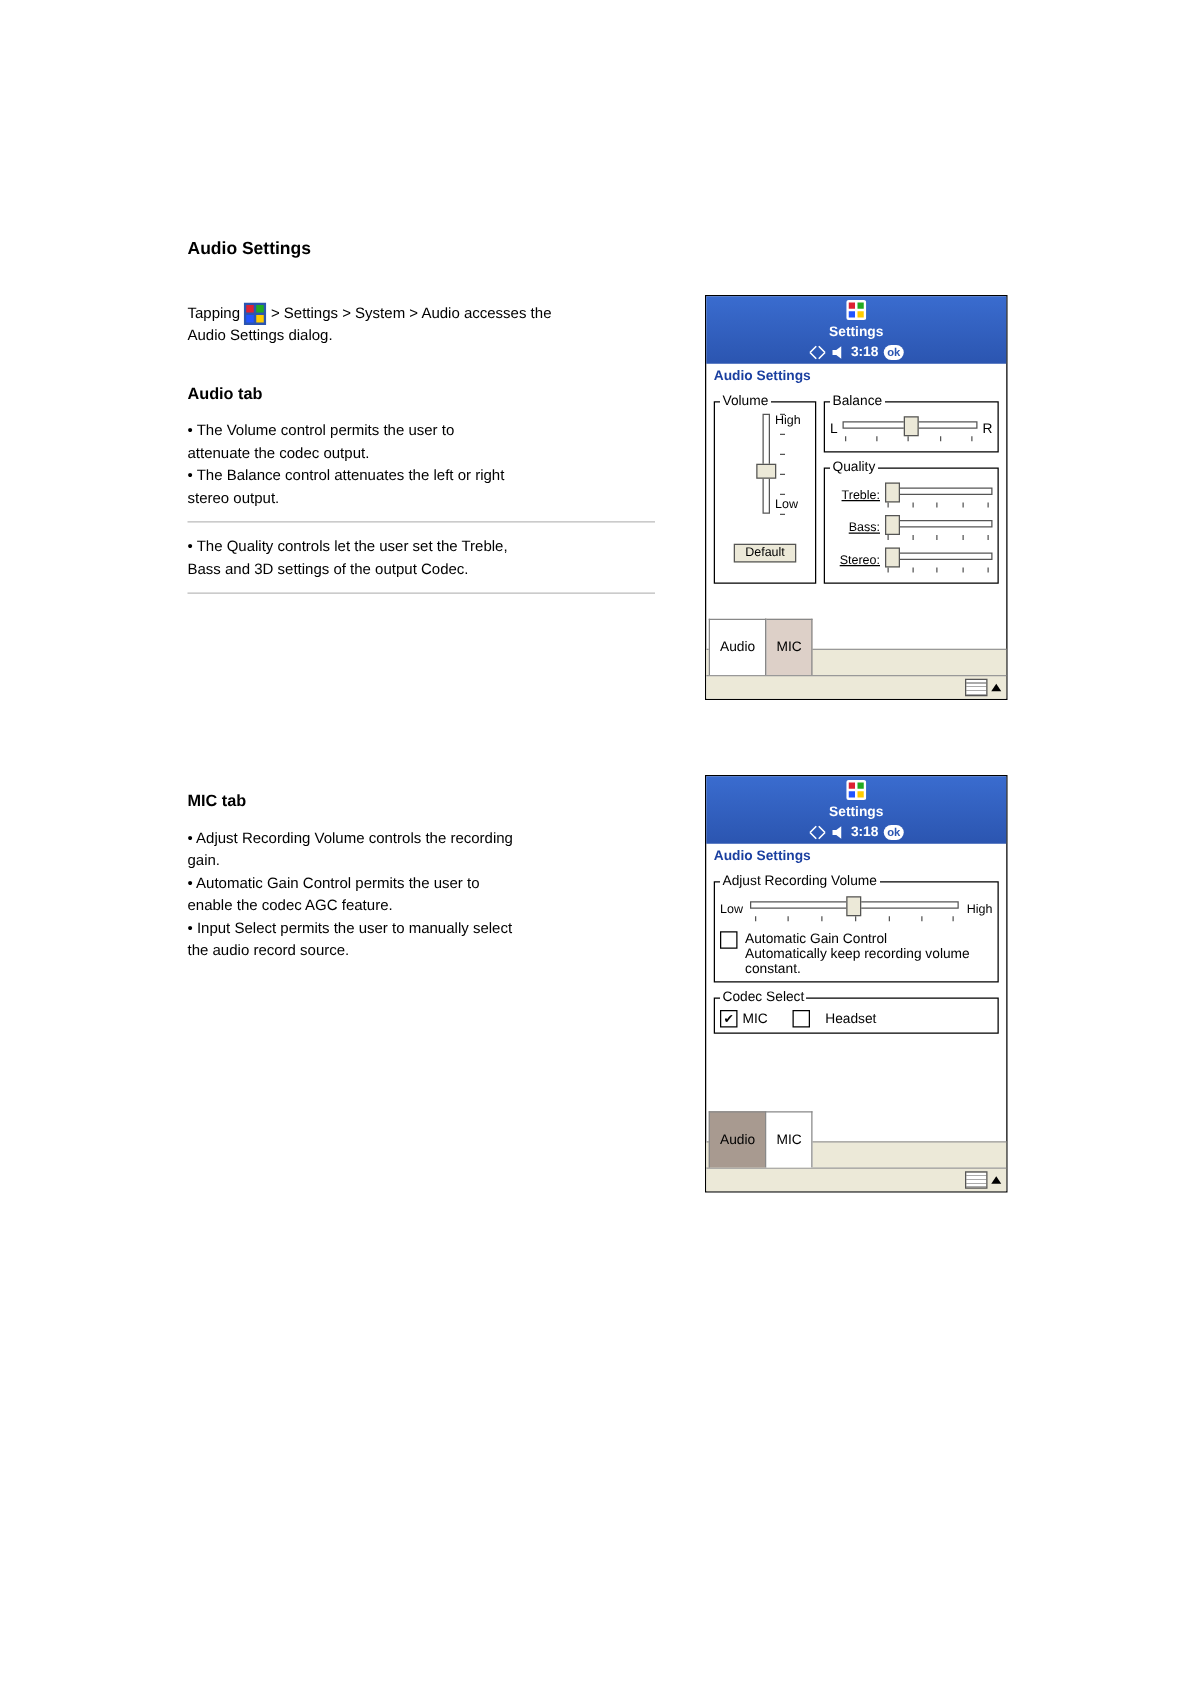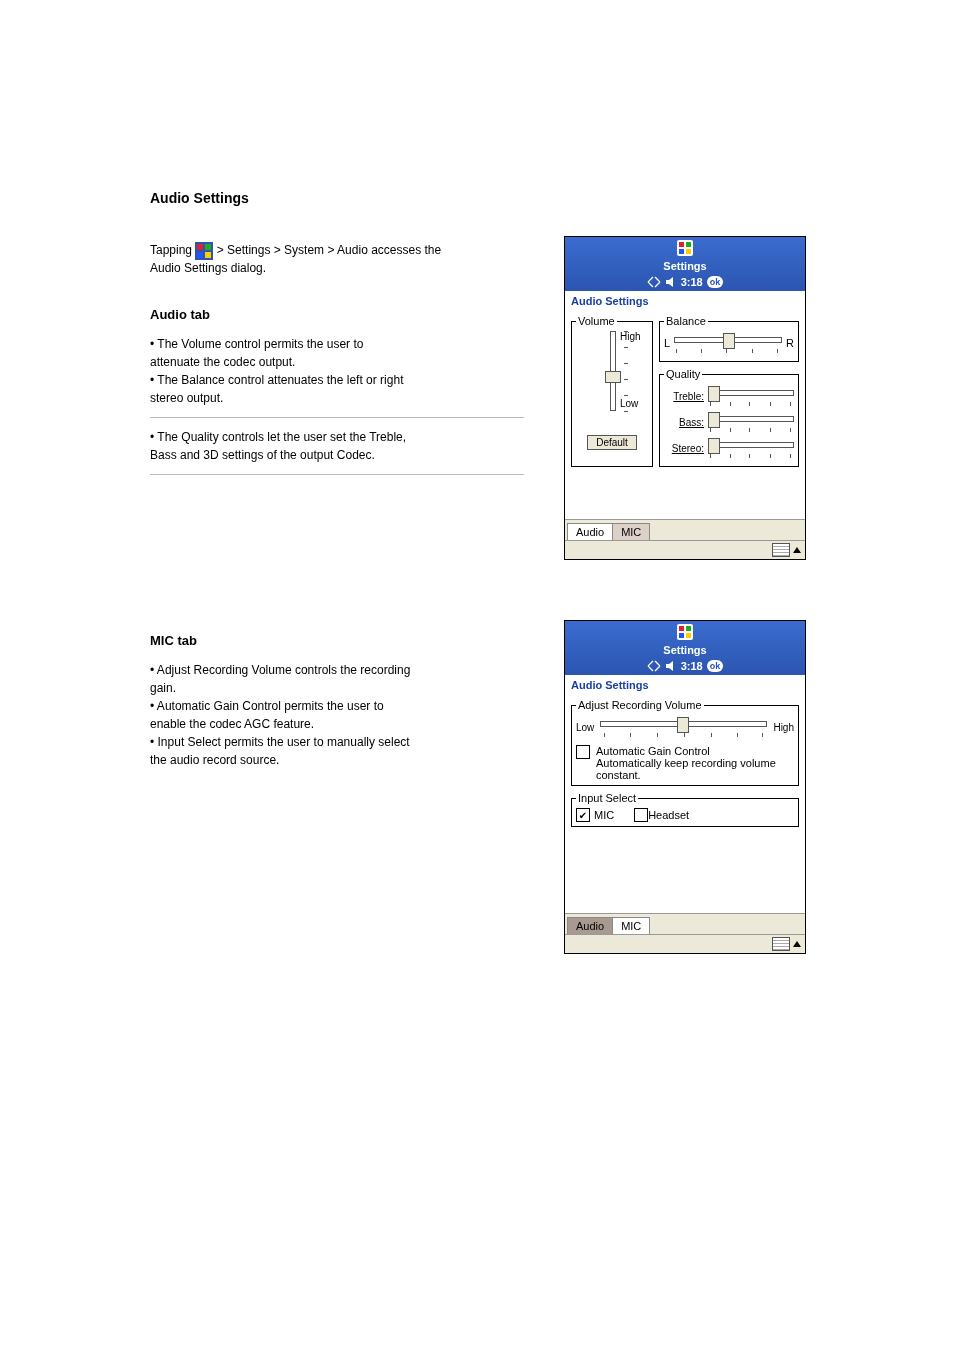--- a/index.html
+++ b/index.html
@@ -246,21 +246,21 @@
 
   .tabs {
     display: flex;
     border-top: 1px solid #999;
     background: #ece9d8;
     height: 20px;
     align-items: flex-end;
     padding-left: 2px;
   }
   .tab {
-    padding: 2px 8px;
+    padding: 16px 8px;
     border: 1px solid #888;
     border-bottom: none;
     background: #ddd0c8;
     font-size: 11px;
     margin-right: -1px;
     position: relative;
   }
   .tab.active {
     background: #fff;
     z-index: 1;
@@ -546,27 +546,27 @@
               <div class="checkbox-row">
                 <span class="ck"></span>
                 <div>
                   <span>Automatic Gain Control</span><br>
                   <span>Automatically keep recording volume constant.</span>
                 </div>
               </div>
             </fieldset>
 
             <fieldset class="grp">
-              <legend>Input Select</legend>
+              <legend>Codec Select</legend>
               <div style="display:flex;gap:20px;align-items:center;">
                 <div style="display:flex;align-items:center;gap:4px;">
                   <span class="ck checked"></span>
                   <span>MIC</span>
                 </div>
-                <div style="display:flex;align-items:center;gap:0;">
+                <div style="display:flex;align-items:center;gap:12px;">
                   <span class="ck"></span>
                   <span>Headset</span>
                 </div>
               </div>
             </fieldset>
           </div>
           <div class="tabs">
             <div class="tab dark">Audio</div>
             <div class="tab active">MIC</div>
           </div>

